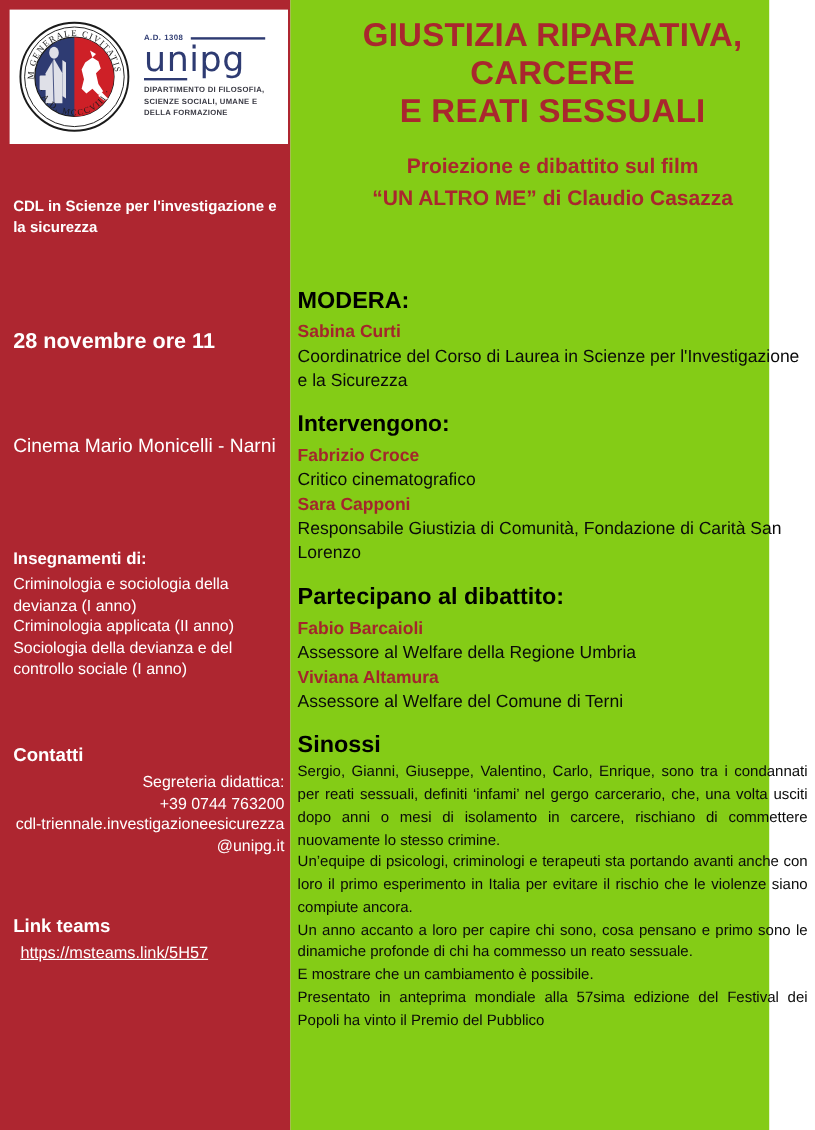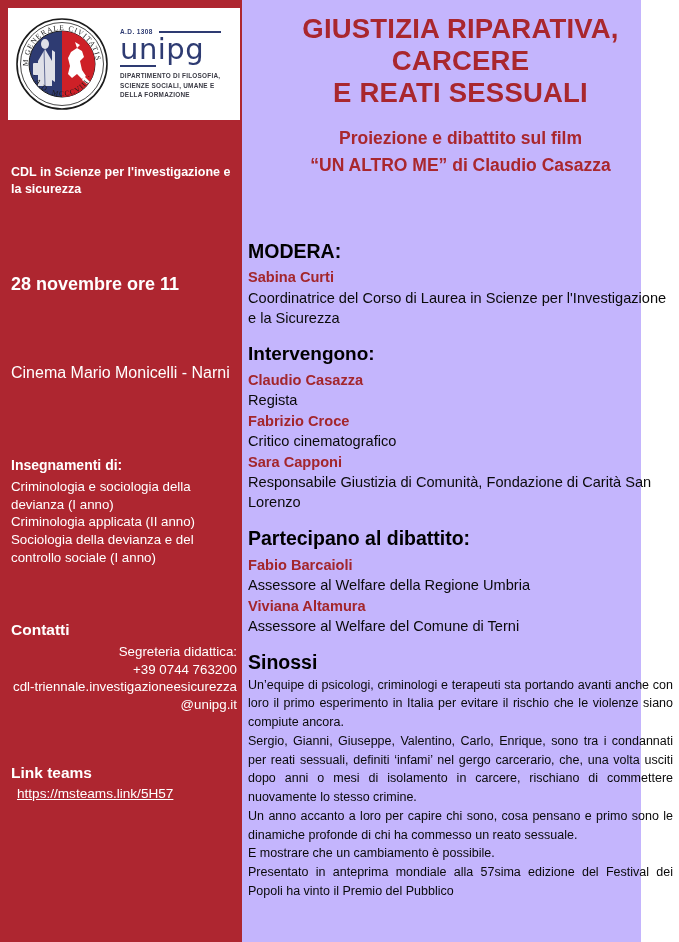--- a/index.html
+++ b/index.html
@@ -161,21 +161,21 @@
     display: inline-block;
   }
 
   
   .main {
     position: absolute;
     left: 242px;
     top: 0;
     width: 399px;
     height: 942px;
-    background: #c4b5fd;
+    background: #84cc16;
     box-sizing: border-box;
   }
 
   .title-block {
     position: absolute;
     left: 6px;
     top: 13px;
     width: 425px;
     text-align: center;
   }
@@ -338,24 +338,20 @@
     <div class="content">
 
       <div class="sec-head">MODERA:</div>
       <div class="person-name">Sabina Curti</div>
       <div class="person-role">Coordinatrice del Corso di Laurea in Scienze per l'Investigazione e la Sicurezza</div>
 
       <div class="gap-md"></div>
 
       <div class="sec-head small">Intervengono:</div>
       <div>
-        <div class="person-name">Claudio Casazza</div>
-        <div class="person-role">Regista</div>
-      </div>
-      <div>
         <div class="person-name">Fabrizio Croce</div>
         <div class="person-role">Critico cinematografico</div>
       </div>
       <div>
         <div class="person-name">Sara Capponi</div>
         <div class="person-role">Responsabile Giustizia di Comunità, Fondazione di Carità San Lorenzo</div>
       </div>
 
       <div class="gap-md"></div>
 
@@ -365,22 +361,22 @@
         <div class="person-role">Assessore al Welfare della Regione Umbria</div>
       </div>
       <div>
         <div class="person-name">Viviana Altamura</div>
         <div class="person-role">Assessore al Welfare del Comune di Terni</div>
       </div>
 
       <div class="gap-md"></div>
 
       <div class="syn-head">Sinossi</div>
+      <p class="syn-para">Sergio, Gianni, Giuseppe, Valentino, Carlo, Enrique, sono tra i condannati per reati sessuali, definiti ‘infami’ nel gergo carcerario, che, una volta usciti dopo anni o mesi di isolamento in carcere, rischiano di commettere nuovamente lo stesso crimine.</p>
       <p class="syn-para">Un’equipe di psicologi, criminologi e terapeuti sta portando avanti anche con loro il primo esperimento in Italia per evitare il rischio che le violenze siano compiute ancora.</p>
-      <p class="syn-para">Sergio, Gianni, Giuseppe, Valentino, Carlo, Enrique, sono tra i condannati per reati sessuali, definiti ‘infami’ nel gergo carcerario, che, una volta usciti dopo anni o mesi di isolamento in carcere, rischiano di commettere nuovamente lo stesso crimine.</p>
       <p class="syn-para">Un anno accanto a loro per capire chi sono, cosa pensano e primo sono le dinamiche profonde di chi ha commesso un reato sessuale.</p>
       <p class="syn-para">E mostrare che un cambiamento è possibile.</p>
       <p class="syn-para">Presentato in anteprima mondiale alla 57sima edizione del Festival dei Popoli ha vinto il Premio del Pubblico</p>
 
     </div>
   </div>
 
 </div>
 
 </body></html>

